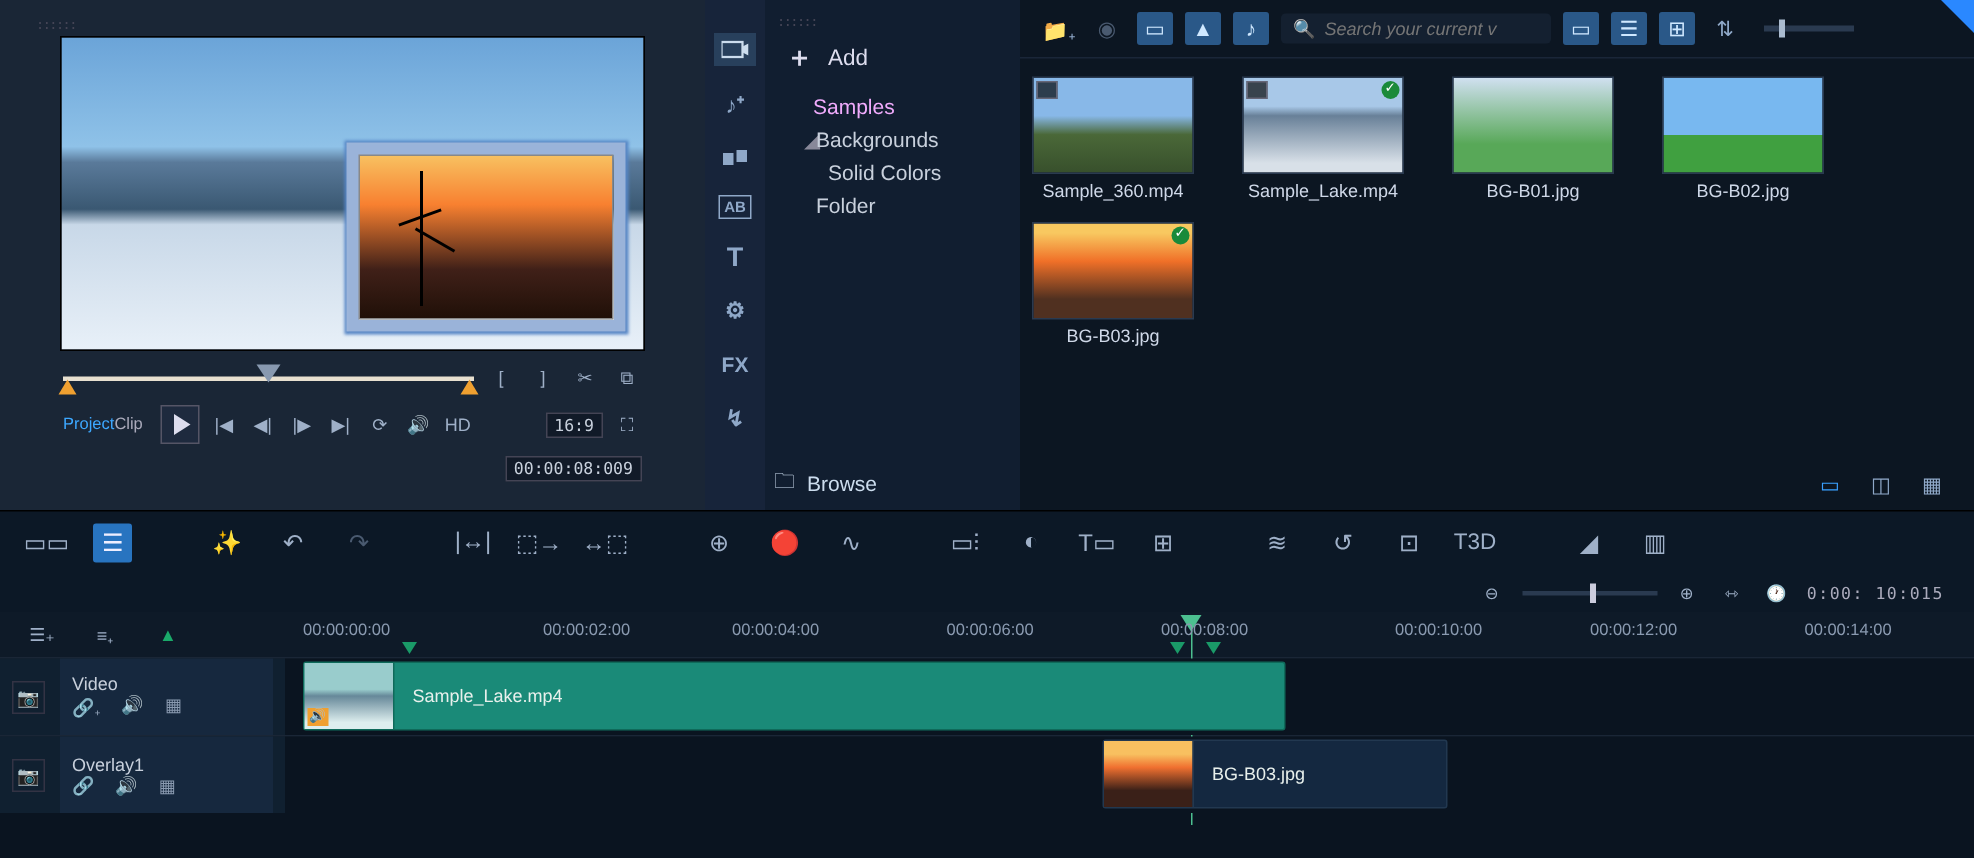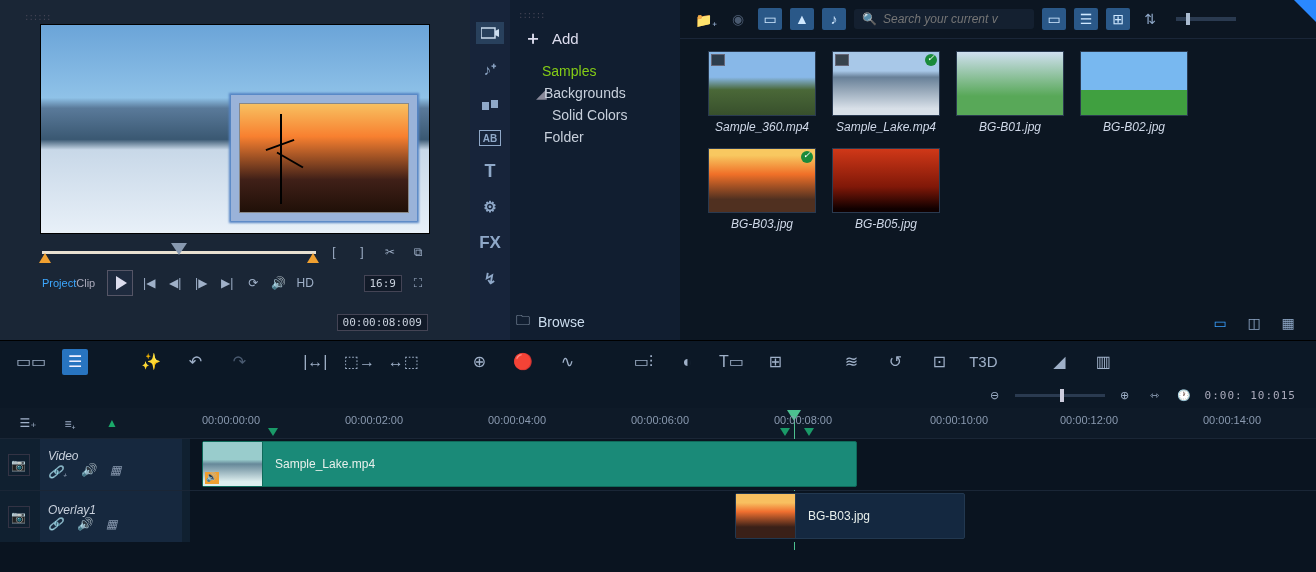--- a/index.html
+++ b/index.html
@@ -19,49 +19,49 @@
 .scrub-left, .scrub-right { position: absolute; bottom: -4px; width: 0; height: 0; border-left: 6px solid transparent; border-right: 6px solid transparent; border-bottom: 10px solid #f0a030; }
 .scrub-left { left: -3px; } .scrub-right { right: -3px; }
 .scrub-head { position: absolute; left: 50%; top: -2px; width: 0; height: 0; border-left: 8px solid transparent; border-right: 8px solid transparent; border-top: 12px solid #8899b0; margin-left: -8px; }
 .icon-btn { color: #9fb0c8; cursor: pointer; width: 20px; height: 20px; display: inline-flex; align-items: center; justify-content: center; }
 .transport-row { display: flex; align-items: center; gap: 6px; margin: 6px 22px; }
 .mode-col { display: flex; flex-direction: row; font-size: 11px; margin-right: 6px; }
 .mode-project { color: #3da8ff; }
 .mode-clip { color: #aab; }
 .play-btn { width: 26px; height: 26px; border: 1px solid #556; display: flex; align-items: center; justify-content: center; background: #1e2a3e; }
 .play-tri { width: 0; height: 0; border-top: 7px solid transparent; border-bottom: 7px solid transparent; border-left: 11px solid #dde; margin-left: 2px; }
-.tc-right { display: flex; gap: 8px; align-items: center; margin: 12px 22px 0 auto; text-align: center; }
+.tc-right { display: flex; gap: 8px; align-items: center; margin: 2px 22px 0 auto; text-align: center; }
 .ratio-box, .tc-box { border: 1px solid #445; padding: 1px 5px; font-size: 11px; background: #111a28; font-family: monospace; }
 
 .library-pane { flex: 1; background: #0e1826; display: flex; position: relative;}
 .pin { position:absolute; top:0; right:0; width:0; height:0; border-top:22px solid #2a88ff; border-left:22px solid transparent;}
 .lib-cat-strip { width: 40px; background: #17243a; display: flex; flex-direction: column; align-items: center; padding-top: 22px; gap: 14px; }
 .lib-cat-strip .cat { color: #8fa8c8; cursor: pointer; font-size: 15px; font-weight: bold; width: 28px; height: 22px; display: flex; align-items: center; justify-content: center; }
 .lib-cat-strip .cat.active { background: #28405c; color: #def; }
 .lib-tree { width: 170px; background: #111e30; padding: 8px 4px; }
 .lib-add { display: flex; align-items: center; gap: 10px; padding: 4px 10px; color: #dde; font-size: 15px; }
 .lib-add .plus { font-size: 18px; font-weight: bold; }
 .tree-list { padding: 6px 10px; font-size: 14px; }
 .tree-list .ti { padding: 3px 0 3px 10px; cursor: pointer; }
-.tree-list .ti.sel { color: #84cc16; }
+.tree-list .ti.sel { color: #f0abfc; }
 .tree-list .ti.sub { padding-left: 28px; }
 .tree-list .ti.lvl1 { padding-left: 12px; }
 .tree-list .ti .caret { display:inline-block; width:8px; color:#889;}
 .lib-browse { position: absolute; bottom: 6px; left: 46px; font-size: 14px; color: #cde; display: flex; align-items: center; gap: 8px; }
 .lib-content { flex: 1; display: flex; flex-direction: column; background: #0c1622;}
 .lib-toolbar { display: flex; align-items: center; gap: 8px; padding: 8px 14px; border-bottom: 1px solid #1a2638; }
 .tb-icon { color: #8fa8c8; cursor: pointer; width: 24px; height: 22px; display: inline-flex; align-items: center; justify-content: center; border-radius: 2px; font-size:14px; }
 .tb-icon.blue { background: #2a5888; color: #cfe8ff; }
 .tb-icon.dim { color: #4a5a70; }
 .search-box { background: #142030; border-radius: 3px; padding: 3px 8px; display: flex; align-items: center; gap: 6px; width: 180px; }
 .search-box input { background: transparent; border: none; color: #889; font-style: italic; font-size: 12px; flex: 1; outline: none; }
 .search-close { color: #889; cursor: pointer; }
 .zoom-slider { width: 60px; height: 4px; background: #2a3a50; position: relative; margin-left:6px;}
 .zoom-knob { position: absolute; left: 10px; top: -4px; width: 4px; height: 12px; background: #aabbd0; }
-.thumb-grid { flex: 1; padding: 12px 26px; display: flex; flex-wrap: wrap; gap: 14px 12px; align-content: flex-start; font-style: italic; }
+.thumb-grid { flex: 1; padding: 12px 6px; display: flex; flex-wrap: wrap; gap: 14px 28px; align-content: flex-start; }
 .thumb { width: 112px; display: flex; flex-direction: column; align-items: center; gap: 4px; cursor: pointer; position:relative; }
 .thumb-img { width: 108px; height: 65px; border: 1px solid #2a3a50; position: relative; overflow: hidden; }
 .thumb-label { font-size: 12px; color: #cfd8e8; white-space: nowrap; }
 .badge-media { position:absolute; top:2px; left:2px; width:14px; height:12px; background:#000a; border:1px solid #667; }
 .badge-check { position:absolute; top:2px; right:2px; width:12px; height:12px; background:#1a8a3a; border-radius:50%; }
 .badge-check::after{content:'✓'; color:#fff; font-size:9px; position:absolute; left:2px; top:-1px;}
 .bg-360{ background: linear-gradient(#88b8e8 40%, #4a6838 60%, #38502c 100%);}
 .bg-lake{ background: linear-gradient(#a8c8e8 30%, #688098 40%, #d8e0e8 90%);}
 .bg-b01{ background: linear-gradient(#d0e0f0, #58a858 70%);}
 .bg-b02{ background: linear-gradient(#78b8f0 60%, #40a040 60%);}
@@ -84,21 +84,21 @@
 .tl-header { display: flex; align-items: center; height: 30px; }
 .tl-ctrl-col { width: 190px; display: flex; align-items: center; padding-left: 18px; gap: 22px; }
 .ruler { flex: 1; position: relative; height: 30px; font-family: monospace; font-size: 11px; color: #8a9ab0; }
 .ruler .tick { position: absolute; top: 6px;}
 .ruler .playhead { position:absolute; top:2px; width:0; height:0; border-left:7px solid transparent; border-right:7px solid transparent; border-top:11px solid #4cc090;}
 .ruler .playhead-line { position:absolute; top:12px; width:1px; height:130px; background:#4cc090;}
 .ruler .minitr { position:absolute; top:20px; width:0; height:0; border-left:5px solid transparent; border-right:5px solid transparent; border-top:8px solid #1a9a68;}
 .track { display: flex; height: 52px; border-top: 1px solid #1a2636; }
 .track-head { width: 190px; background: #102030; display: flex; align-items: center; padding: 0 8px; gap: 10px;}
 .track-cam { width: 22px; height: 22px; border: 1px solid #334; display:flex; align-items:center; justify-content:center;}
-.track-info { flex: 1; background: #16283e; height: 100%; display: flex; flex-direction: column; justify-content: center; padding-left: 8px; gap:0;font-style:italic;}
+.track-info { flex: 1; background: #16283e; height: 100%; display: flex; flex-direction: column; justify-content: center; padding-left: 8px; gap:0;}
 .track-name { font-size: 12px; }
 .track-icons { display: flex; gap: 14px; font-size: 12px; color: #8a9ab0; }
 .track-lane { flex: 1; position: relative; background: #0a1420;}
 .clip { position: absolute; top: 2px; height: 46px; border-radius: 2px; display: flex; align-items: center; }
 .clip-video { background: #1a8a78; border:1px solid #0f6a5a; }
 .clip-video .clip-thumb { width: 60px; height: 100%; background: linear-gradient(#9cc 40%, #689 50%, #dee 90%); border-right:1px solid #0f6a5a;}
 .clip-label { padding-left: 12px; color: #e8f0ec; font-size: 12px; }
 .clip-overlay { background: #142840; border:1px solid #223850;}
 .clip-overlay .clip-thumb { width: 60px; height: 100%; background: linear-gradient(#f8c060 20%, #f07030 40%, #3a2018 75%); border-right:1px solid #223850;}
 .sndbdg{position:absolute; bottom:2px; left:2px; background:#f0a030; width:14px; height:12px; font-size:9px; color:#000; text-align:center;}
@@ -164,21 +164,21 @@
       <div class="cat">♪⁺</div>
       <div class="cat">
           <svg width="18" height="14">
             <rect x="1" y="4" width="7" height="8" fill="#8fa8c8"></rect>
             <rect x="10" y="2" width="7" height="8" fill="#8fa8c8"></rect>
           </svg>
         </div>
       <div class="cat" style="border:1px solid #8fa8c8; font-size:10px; height:16px; width:22px;">AB</div>
       <div class="cat" style="font-size:18px;">T</div>
       <div class="cat">⚙</div>
-      <div class="cat" style="font-size:17px;">FX</div>
+      <div class="cat" style="font-size:14px;">FX</div>
       <div class="cat">↯</div>
     </div>
     <div class="lib-tree">
       <div class="grip">::::::</div>
       <div class="lib-add">
         <span class="plus">＋</span>
         <span>Add</span>
       </div>
       <div class="tree-list">
         <div class="ti sel"><span class="caret"></span><span>Samples</span></div>
@@ -232,24 +232,20 @@
           <div class="thumb">
             <div class="thumb-img bg-b02"></div>
             <div class="thumb-label">BG-B02.jpg</div>
           </div>
           <div class="thumb">
             <div class="thumb-img bg-b03">
               <div class="badge-check"></div>
             </div>
             <div class="thumb-label">BG-B03.jpg</div>
           </div>
-          <div class="thumb">
-            <div class="thumb-img bg-b05"></div>
-            <div class="thumb-label">BG-B05.jpg</div>
-          </div>
         </div>
       <div class="lib-bottom-icons">
         <span class="tb-icon" style="color:#3aa0ff;">▭</span>
         <span class="tb-icon">◫</span>
         <span class="tb-icon">▦</span>
       </div>
     </div>
   </div>
 </div>
 
@@ -301,21 +297,21 @@
       <span class="icon-btn">≡₊</span>
       <span class="icon-btn" style="color:#1aaa6a;">▲</span>
     </div>
     <div class="ruler" id="ruler">
       <div class="minitr" style="left:78px;"></div>
       <div class="minitr" style="left:590px;"></div>
       <div class="minitr" style="left:614px;"></div>
       <div class="playhead" style="left:597px;"></div>
       <div class="playhead-line" style="left:604px;"></div>
     <span class="tick" style="left: 12px;">00:00:00:00</span>
-        <span class="tick" style="left: 155px;">00:00:02:00</span>
+        <span class="tick" style="left: 172px;">00:00:02:00</span>
         <span class="tick" style="left: 298px;">00:00:04:00</span>
         <span class="tick" style="left: 441px;">00:00:06:00</span>
         <span class="tick" style="left: 584px;">00:00:08:00</span>
         <span class="tick" style="left: 740px;">00:00:10:00</span>
         <span class="tick" style="left: 870px;">00:00:12:00</span>
         <span class="tick" style="left: 1013px;">00:00:14:00</span>
       </div>
   </div>
 
   <div class="track">

